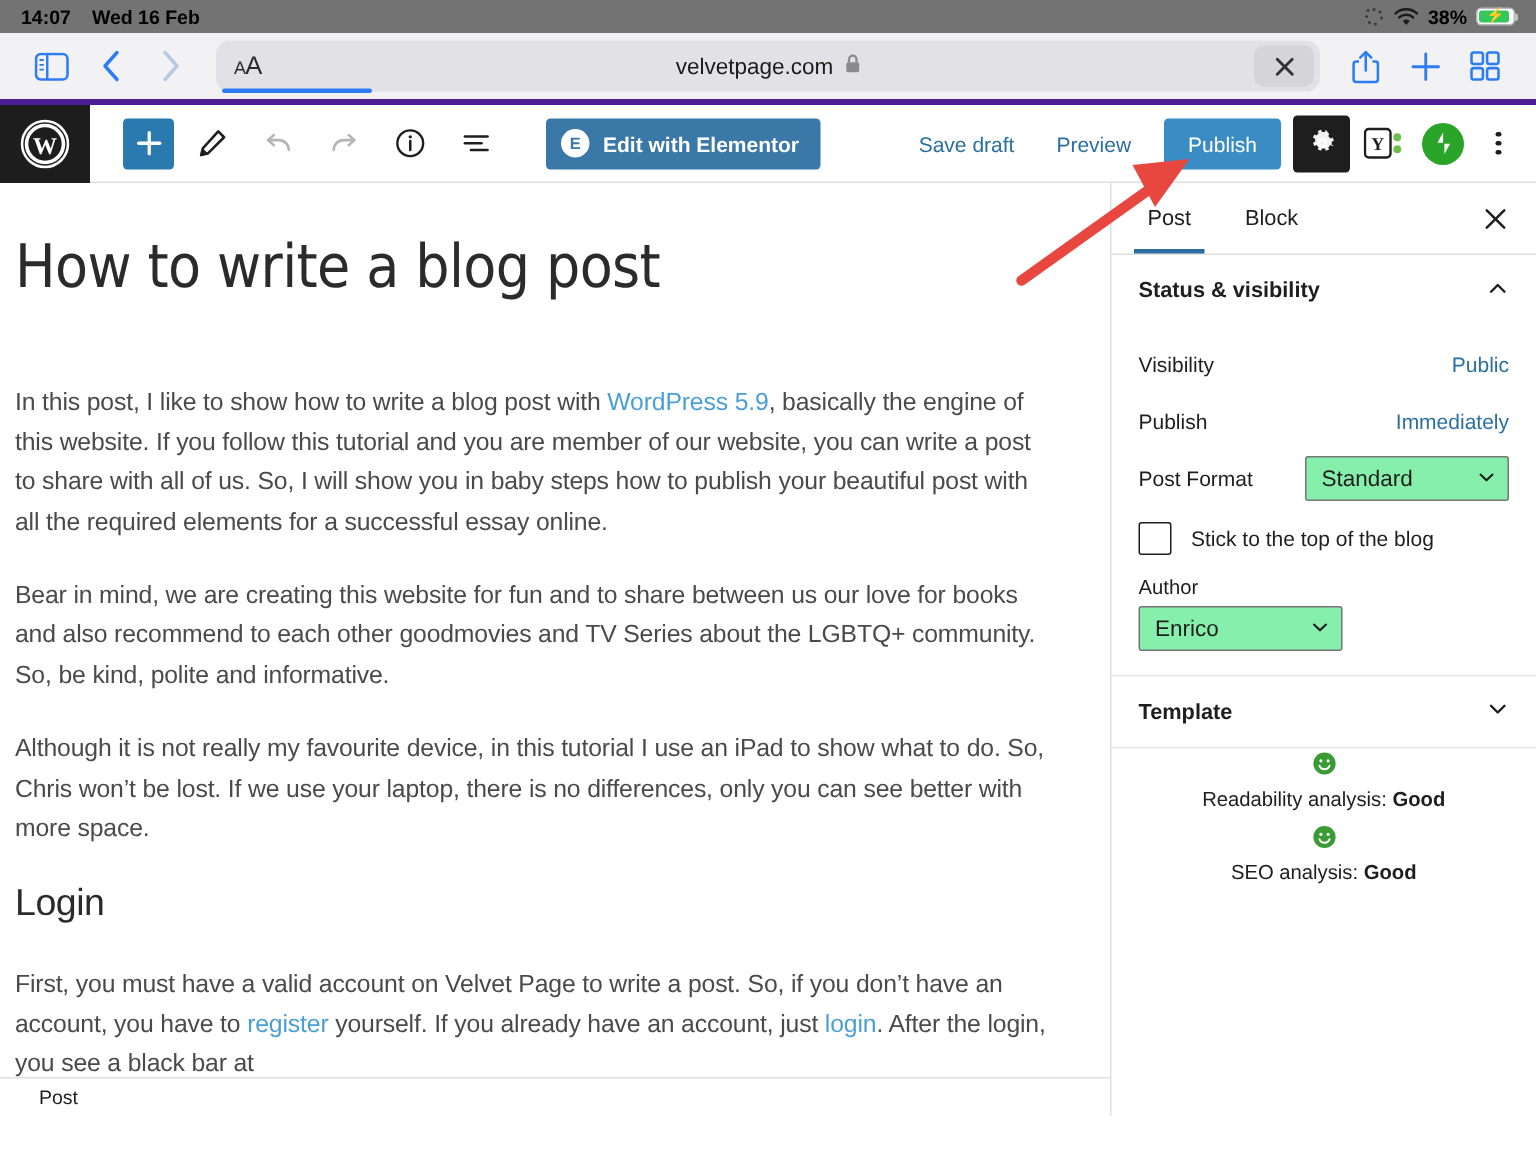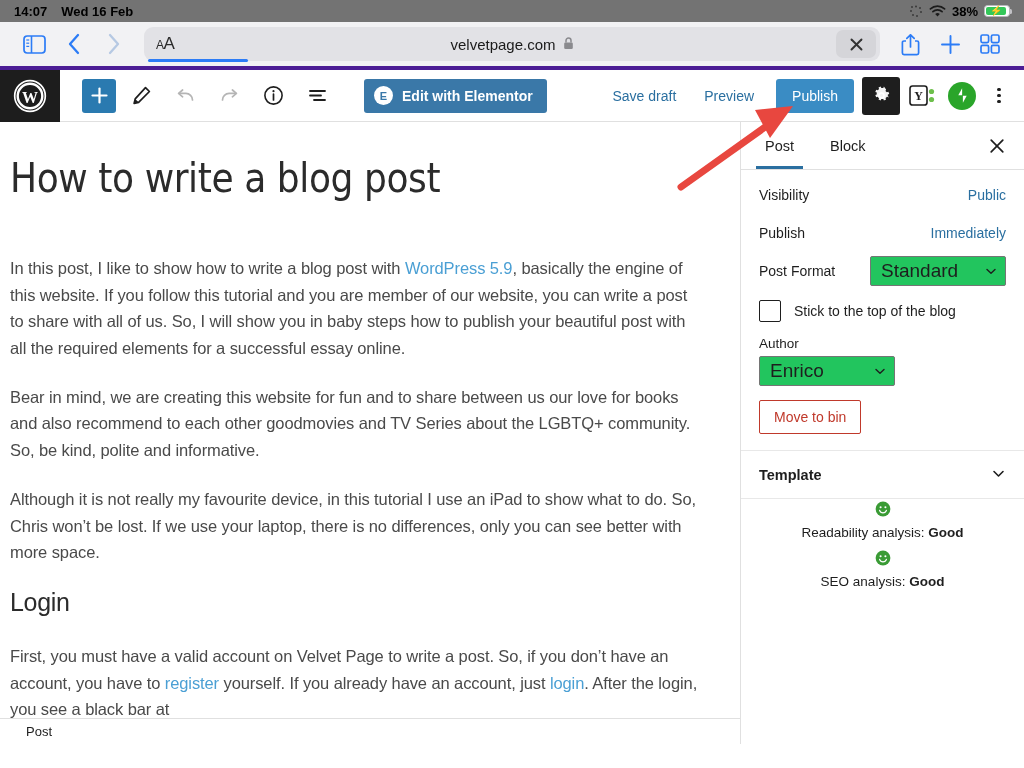--- a/index.html
+++ b/index.html
@@ -187,22 +187,22 @@
   .panel-head.noborder { border-bottom: none; }
   .panel-body { padding: 6px 18px 16px; }
   .row {
     display: flex; align-items: center; justify-content: space-between;
     min-height: 38px; font-size: 14px; color: #1e1e1e;
   }
   .row .lbl { color: #1e1e1e; }
   .row .val { color: #2a6fa0; font-size: 14px; }
   .select {
     border: 1px solid #757575; border-radius: 2px; height: 30px;
-    padding: 0 8px 0 10px; font-size: 19px; color: #1e1e1e;
-    display: flex; align-items: center; gap: 8px; background: #22c55e;
+    padding: 0 8px 0 10px; font-size: 15px; color: #1e1e1e;
+    display: flex; align-items: center; gap: 8px; background: #86efac;
   }
   .select.wide { width: 136px; justify-content: space-between; }
   .cbrow { display: flex; align-items: center; gap: 13px; margin: 10px 0 6px; }
   .cbox { width: 22px; height: 22px; border: 1.5px solid #1e1e1e; border-radius: 2px; background: #fff; flex: none; }
   .cblabel { font-size: 14px; color: #1e1e1e; }
   .fieldlbl { font-size: 13.5px; color: #1e1e1e; margin: 14px 0 5px; }
   .binbtn {
     margin-top: 14px; border: 1px solid #c0392b; color: #c0392b;
     background: #fff; border-radius: 2px; height: 34px; padding: 0 14px;
     display: inline-flex; align-items: center; font-size: 14px;
@@ -445,20 +445,28 @@
         <div class="sb-tab active">Post</div>
         <div class="sb-tab">Block</div>
         <div class="sb-close">
           <svg width="16" height="16" viewBox="0 0 16 16">
               <line x1="2.2" y1="2.2" x2="13.8" y2="13.8" stroke="#1e1e1e" stroke-width="1.7" stroke-linecap="round"></line>
               <line x1="13.8" y1="2.2" x2="2.2" y2="13.8" stroke="#1e1e1e" stroke-width="1.7" stroke-linecap="round"></line>
             </svg>
         </div>
       </div>
 
+      <div class="panel-head noborder">
+        <span>Status &amp; visibility</span>
+        <span>
+          <svg width="15" height="15" viewBox="0 0 15 15">
+              <polyline points="3,9.5 7.5,5 12,9.5" fill="none" stroke="#1e1e1e" stroke-width="1.6" stroke-linecap="round" stroke-linejoin="round"></polyline>
+            </svg>
+        </span>
+      </div>
       <div class="panel-body">
         <div class="row">
           <span class="lbl">Visibility</span>
           <span class="val">Public</span>
         </div>
         <div class="row">
           <span class="lbl">Publish</span>
           <span class="val">Immediately</span>
         </div>
         <div class="row">
@@ -481,21 +489,20 @@
         <div class="fieldlbl">Author</div>
         <div class="select wide">
           <span>Enrico</span>
           <span>
             <svg width="12" height="12" viewBox="0 0 12 12">
                 <polyline points="2,4.4 6,8.2 10,4.4" fill="none" stroke="#1e1e1e" stroke-width="1.4" stroke-linecap="round" stroke-linejoin="round"></polyline>
               </svg>
           </span>
         </div>
 
-        <div class="binbtn">Move to bin</div>
       </div>
 
       <div class="divider"></div>
 
       <div class="panel-head">
         <span>Template</span>
         <span>
           <svg width="15" height="15" viewBox="0 0 15 15">
               <polyline points="3,5.5 7.5,10 12,5.5" fill="none" stroke="#1e1e1e" stroke-width="1.6" stroke-linecap="round" stroke-linejoin="round"></polyline>
             </svg>

